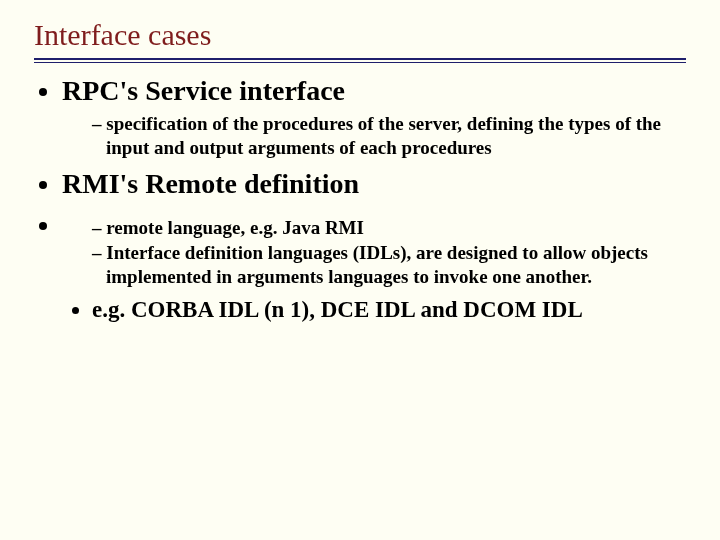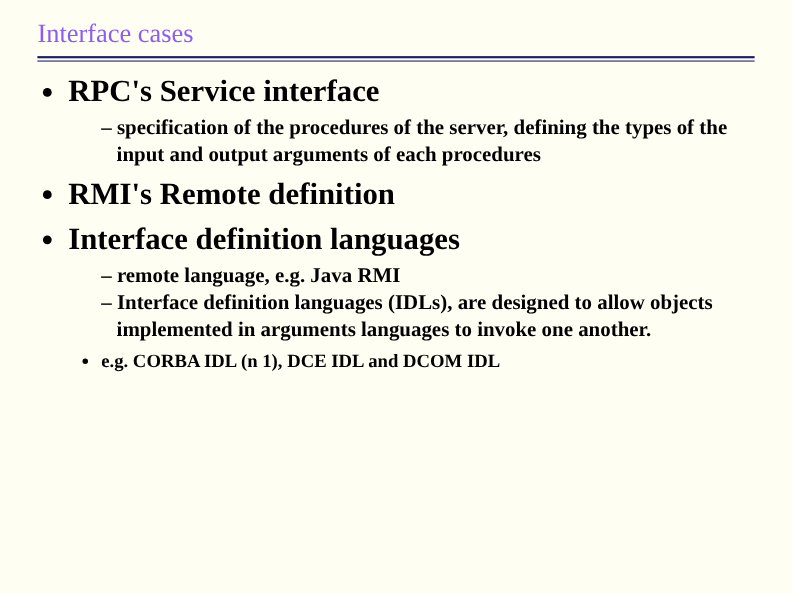--- a/index.html
+++ b/index.html
@@ -9,22 +9,22 @@
     height: 540px;
     background: #fefef3;
     font-family: "Times New Roman", Times, serif;
     color: #000;
   }
   .slide {
     box-sizing: border-box;
     padding: 18px 28px 18px 28px;
   }
   .title {
-    font-size: 24px;
-    color: #8b5cf6;
+    font-size: 30px;
+    color: #7f1d1d;
     margin: 0 0 6px 6px;
   }
   .title-underline {
     margin: 0 6px 10px 6px;
     border-top: 2px solid #1f1f6b;
     border-bottom: 1px solid #1f1f6b;
     height: 2px;
   }
   ul.level1 {
     margin: 0;
@@ -51,21 +51,21 @@
   }
   ul.level2 > li::before {
     content: "– ";
   }
   ul.level3 {
     margin: 6px 0 0 0;
     padding-left: 30px;
     list-style-type: disc;
   }
   ul.level3 > li {
-    font-size: 17px;
+    font-size: 23px;
     line-height: 1.3;
     margin-top: 2px;
   }
 </style>
 </head>
 <body>
 
 <div class="slide">
   <div class="title">Interface cases</div>
   <div class="title-underline"></div>
@@ -74,21 +74,20 @@
     <li>
       <span>RPC's Service interface</span>
       <ul class="level2">
         <li>specification of the procedures of the server, defining the types of the input and output arguments of each procedures</li>
       </ul>
     </li>
     <li>
       <span>RMI's Remote definition</span>
     </li>
     <li>
-      <span>Interface definition languages</span>
       <ul class="level2">
         <li>remote language, e.g. Java RMI</li>
         <li>Interface definition languages (IDLs), are designed to allow objects implemented in arguments languages to invoke one another.</li>
       </ul>
       <ul class="level3">
         <li>e.g. CORBA IDL (n 1), DCE IDL and DCOM IDL</li>
       </ul>
     </li>
   </ul>
 </div>

